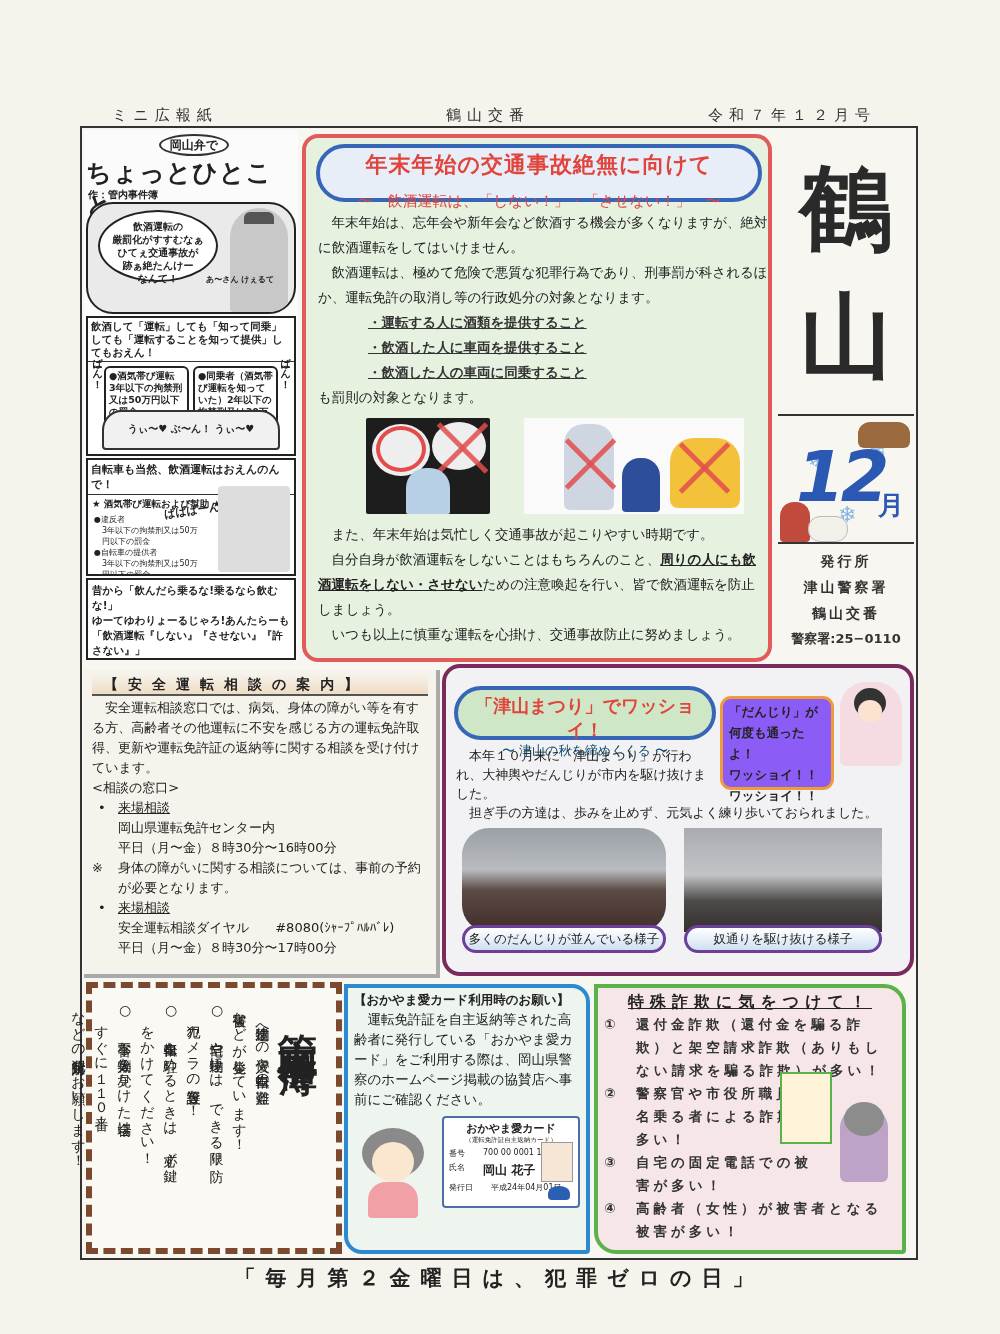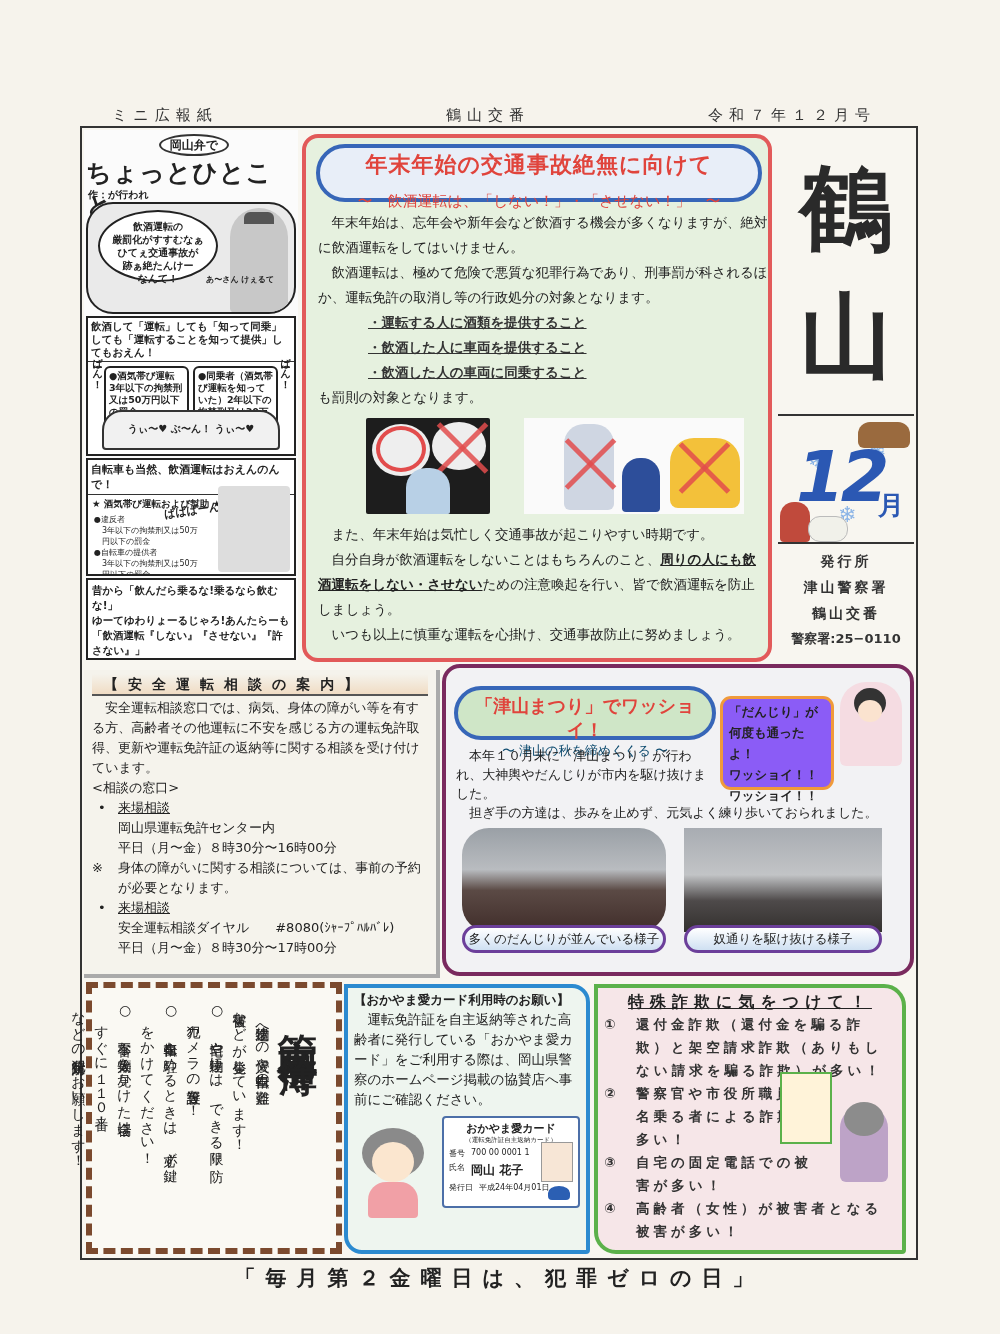--- a/index.html
+++ b/index.html
@@ -108,21 +108,21 @@
   .card .head { font-size: 12.5px; font-weight: bold; }
   .card .text { font-size: 13.5px; line-height: 20px; }
   .card .text p.ind { text-indent: 1em; }
   .card .lady { position: absolute; left: 12px; top: 140px; width: 66px; height: 90px; }
   .card .lady .hair { position: absolute; left: 2px; top: 0; width: 62px; height: 50px; background: #8a8a8a; border-radius: 50%; }
   .card .lady .face { position: absolute; left: 12px; top: 14px; width: 42px; height: 40px; background: #fbe6cf; border-radius: 50%; }
   .card .lady .body { position: absolute; left: 8px; top: 54px; width: 50px; height: 36px; background: #f1a0a6; border-radius: 18px 18px 4px 4px; }
   .card .idcard { position: absolute; left: 94px; top: 128px; width: 138px; height: 92px; border: 2px solid #4c6fa8; border-radius: 4px; background: #fff; font-size: 8px; padding: 3px 5px; }
   .card .idcard .ct { font-size: 11px; font-weight: bold; text-align: center; }
   .card .idcard .cs { font-size: 6.5px; text-align: center; }
-  .card .idcard .row { display: flex; gap: 6px; margin-top: 3px; }
+  .card .idcard .row { display: flex; gap: 18px; margin-top: 3px; }
   .card .idcard .name { font-size: 12px; font-weight: bold; }
   .card .idcard .photo { position: absolute; right: 5px; top: 24px; width: 32px; height: 40px; background: #f7e6d6; border: 1px solid #999; }
   .card .idcard .logo { position: absolute; right: 8px; bottom: 6px; width: 22px; height: 14px; background: #2b5fb3; border-radius: 50% 50% 4px 4px; }
 
   
   .fraud { position: absolute; left: 594px; top: 984px; width: 312px; height: 270px; border: 4px solid #5bb14a; border-radius: 0 22px 4px 22px; background: #f6e6e8; padding: 4px 6px; }
   .fraud .head { text-align: center; font-size: 16px; font-weight: bold; letter-spacing: 6px; text-decoration: underline; }
   .fraud .items { font-size: 13.5px; font-weight: bold; line-height: 23px; letter-spacing: 4px; color: #333; }
   .fraud .it { display: flex; }
   .fraud .num { width: 32px; flex: none; letter-spacing: 0; }
@@ -138,21 +138,21 @@
 
 <div class="mast" style="left:112px">ミニ広報紙</div>
 <div class="mast" style="left:446px">鶴山交番</div>
 <div class="mast" style="left:708px">令和７年１２月号</div>
 
 <div class="frame"></div>
 
 <div class="comic">
   <div class="bubble-title">岡山弁で</div>
   <div class="title">ちょっとひとこと</div>
-  <div class="author">作：が行われ</div>
+  <div class="author">作：管内事件簿</div>
 
   <div class="panel p1">
     <div class="speech">
       <div>飲酒運転の</div>
       <div>厳罰化がすすむなぁ</div>
       <div>ひてぇ交通事故が</div>
       <div>跡ぁ絶たんけー</div>
       <div>なんて！</div>
     </div>
     <div class="officer"></div>

